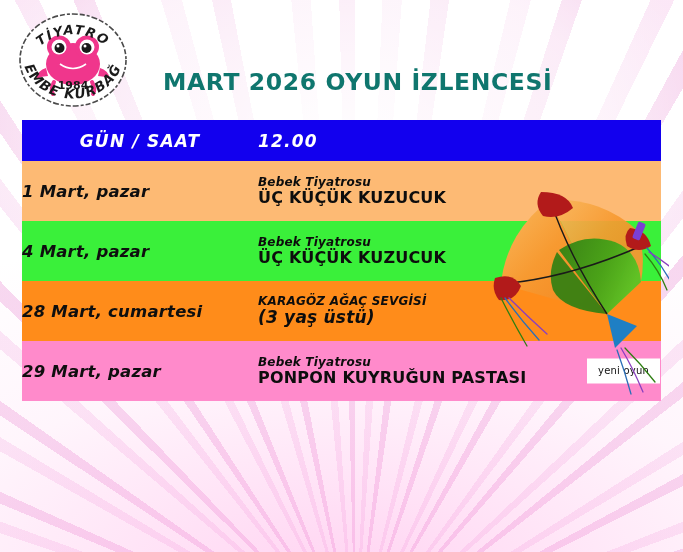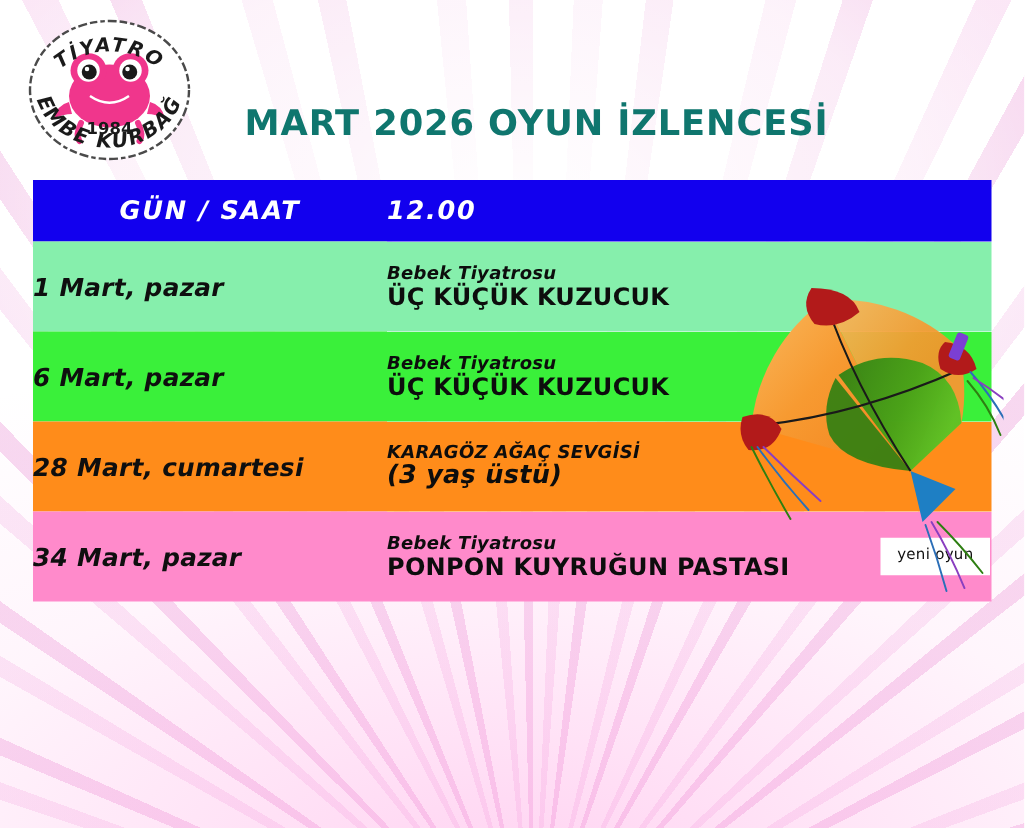--- a/index.html
+++ b/index.html
@@ -209,43 +209,43 @@
       <col class="col-day">
         <col class="col-play">
     </colgroup>
     <thead>
       <tr class="head-row" style="background:#1200EE;">
         <th class="head-cell head-day">GÜN / SAAT</th>
         <th class="head-cell head-time">12.00</th>
       </tr>
     </thead>
     <tbody>
-      <tr class="sched-row" style="background:#86efac;">
+      <tr class="sched-row" style="background:#fdba74;">
         <td class="day-cell">1  Mart, pazar</td>
         <td class="play-cell">
           <span class="play-sub">Bebek Tiyatrosu</span>
           <span class="play-main">ÜÇ KÜÇÜK KUZUCUK</span>
         </td>
       </tr>
       <tr class="sched-row" style="background:#3AF03A;">
-        <td class="day-cell">6  Mart, pazar</td>
+        <td class="day-cell">4  Mart, pazar</td>
         <td class="play-cell">
           <span class="play-sub">Bebek Tiyatrosu</span>
           <span class="play-main">ÜÇ KÜÇÜK KUZUCUK</span>
         </td>
       </tr>
       <tr class="sched-row" style="background:#FF8C1A;">
         <td class="day-cell">28  Mart, cumartesi</td>
         <td class="play-cell">
           <span class="play-sub">KARAGÖZ AĞAÇ SEVGİSİ</span>
           <span class="play-main italic-note">(3 yaş üstü)</span>
         </td>
       </tr>
       <tr class="sched-row" style="background:#FF8ACB;">
-        <td class="day-cell">34  Mart, pazar</td>
+        <td class="day-cell">29  Mart, pazar</td>
         <td class="play-cell">
           <span class="play-sub">Bebek Tiyatrosu</span>
           <span class="play-main">PONPON KUYRUĞUN PASTASI</span>
           <span class="new-badge">yeni oyun</span>
         </td>
       </tr>
     </tbody>
   </table>
 
   <div class="kite">

